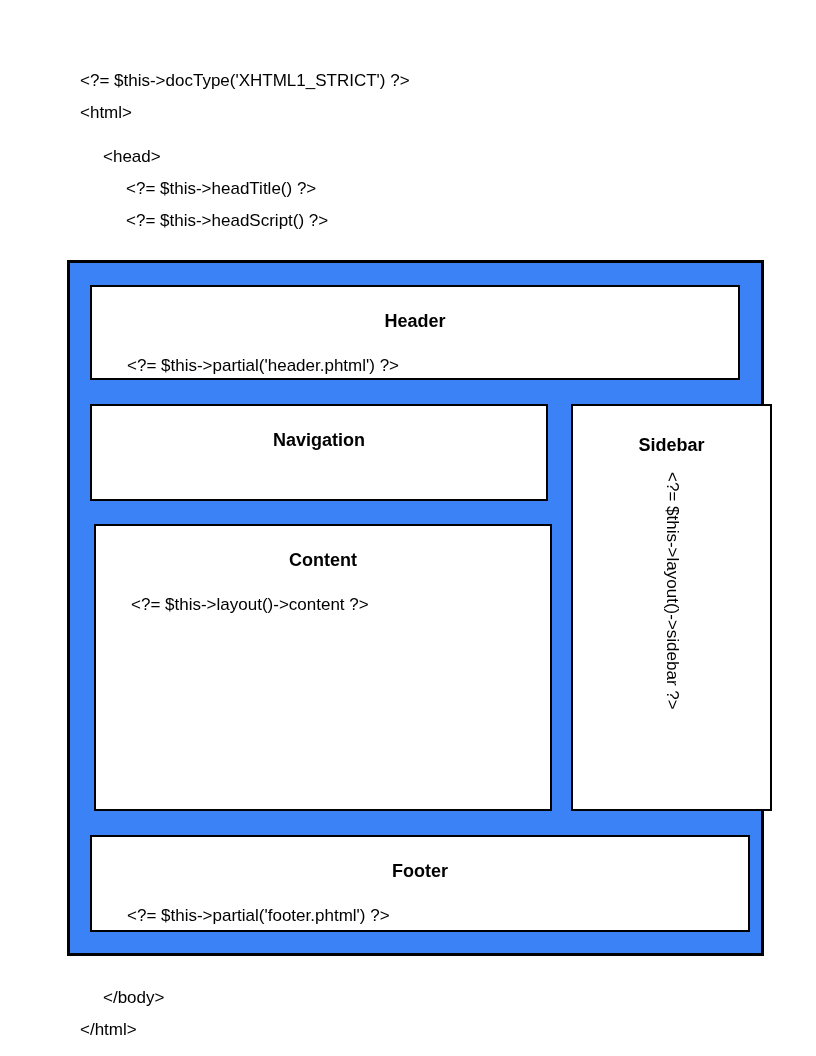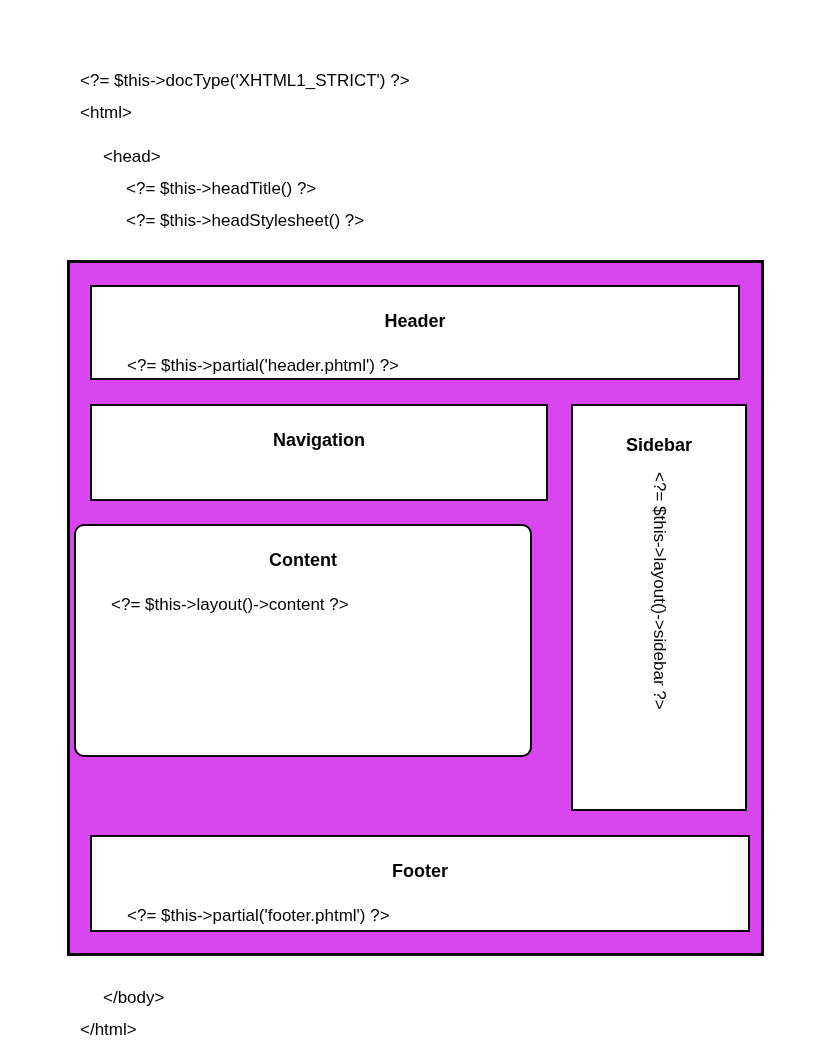--- a/index.html
+++ b/index.html
@@ -24,33 +24,33 @@
   }
   .ind-1 { padding-left: 27px; margin-top: 12px; }
   .ind-2 { padding-left: 50px; }
 
   
   .outer-box {
     position: absolute;
     left: 63px; top: 256px;
     width: 697px; height: 696px;
     border: 3px solid #000000;
-    background: #d946ef;
+    background: #3b82f6;
   }
 
   
   .box {
     position: absolute;
     border: 2px solid #000000;
     background: #ffffff;
   }
   .header-box  { left: 20px;  top: 22px;  width: 650px; height: 95px;  }
   .nav-box     { left: 20px;  top: 141px; width: 458px; height: 97px;  }
-  .content-box { left: 4px;  top: 261px; width: 458px; height: 233px; border-radius: 10px; }
-  .sidebar-box { left: 501px; top: 141px; width: 176px; height: 407px; text-align: center; }
+  .content-box { left: 24px;  top: 261px; width: 458px; height: 287px; }
+  .sidebar-box { left: 501px; top: 141px; width: 201px; height: 407px; text-align: center; }
   .footer-box  { left: 20px;  top: 572px; width: 660px; height: 97px;  }
 
   .box-title {
     font-weight: bold;
     font-size: 18px;
     line-height: 22px;
     text-align: center;
     margin-top: 15px;
   }
   .box-code {
@@ -75,21 +75,21 @@
 </head>
 <body>
 
 <div class="page">
 
   <div class="code-block code-top">
     <div class="code-line">&lt;?= $this-&gt;docType('XHTML1_STRICT') ?&gt;</div>
     <div class="code-line">&lt;html&gt;</div>
     <div class="code-line ind-1">&lt;head&gt;</div>
     <div class="code-line ind-2">&lt;?= $this-&gt;headTitle() ?&gt;</div>
-    <div class="code-line ind-2">&lt;?= $this-&gt;headStylesheet() ?&gt;</div>
+    <div class="code-line ind-2">&lt;?= $this-&gt;headScript() ?&gt;</div>
   </div>
 
   <div class="outer-box">
 
     <div class="box header-box">
       <div class="box-title">Header</div>
       <div class="box-code">&lt;?= $this-&gt;partial('header.phtml') ?&gt;</div>
     </div>
 
     <div class="box nav-box">

